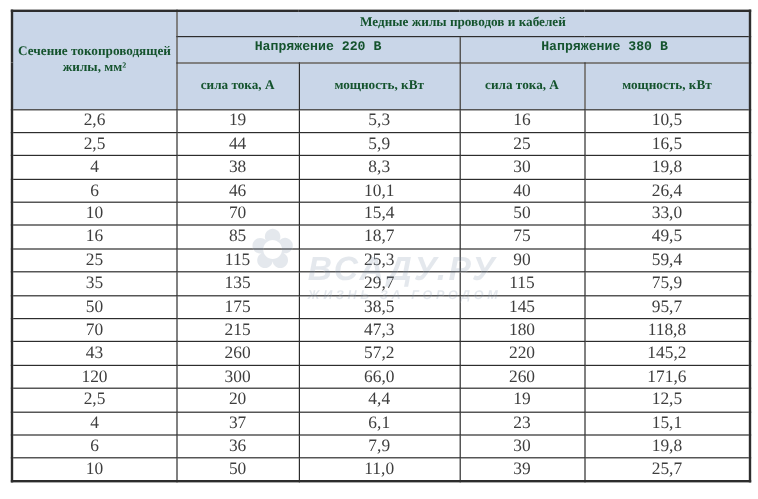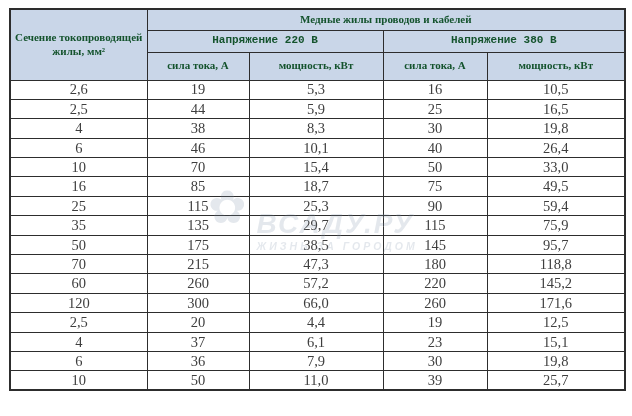--- a/index.html
+++ b/index.html
@@ -27,21 +27,21 @@
   }
   .capacity thead th {
     background: #c9d6e8;
     color: #14532d;
     font-weight: bold;
     font-size: 11px;
     line-height: 1.25;
   }
   .row-group th { height: 21px; }
   .row-voltage th { height: 22px; font-family: Liberation Mono, monospace; }
-  .row-cols th { height: 28px; }
+  .row-cols th { height: 39px; }
   th.corner { font-size: 14px; }
   .capacity tbody td {
     height: 19.4px;
     font-size: 14.5px;
     line-height: 1;
     color: #3e3e3e;
     background: #ffffff;
   }
   
   .watermark {
@@ -172,21 +172,21 @@
           <td>95,7</td>
         </tr>
         <tr>
           <td>70</td>
           <td>215</td>
           <td>47,3</td>
           <td>180</td>
           <td>118,8</td>
         </tr>
         <tr>
-          <td>60</td>
+          <td>43</td>
           <td>260</td>
           <td>57,2</td>
           <td>220</td>
           <td>145,2</td>
         </tr>
         <tr>
           <td>120</td>
           <td>300</td>
           <td>66,0</td>
           <td>260</td>

